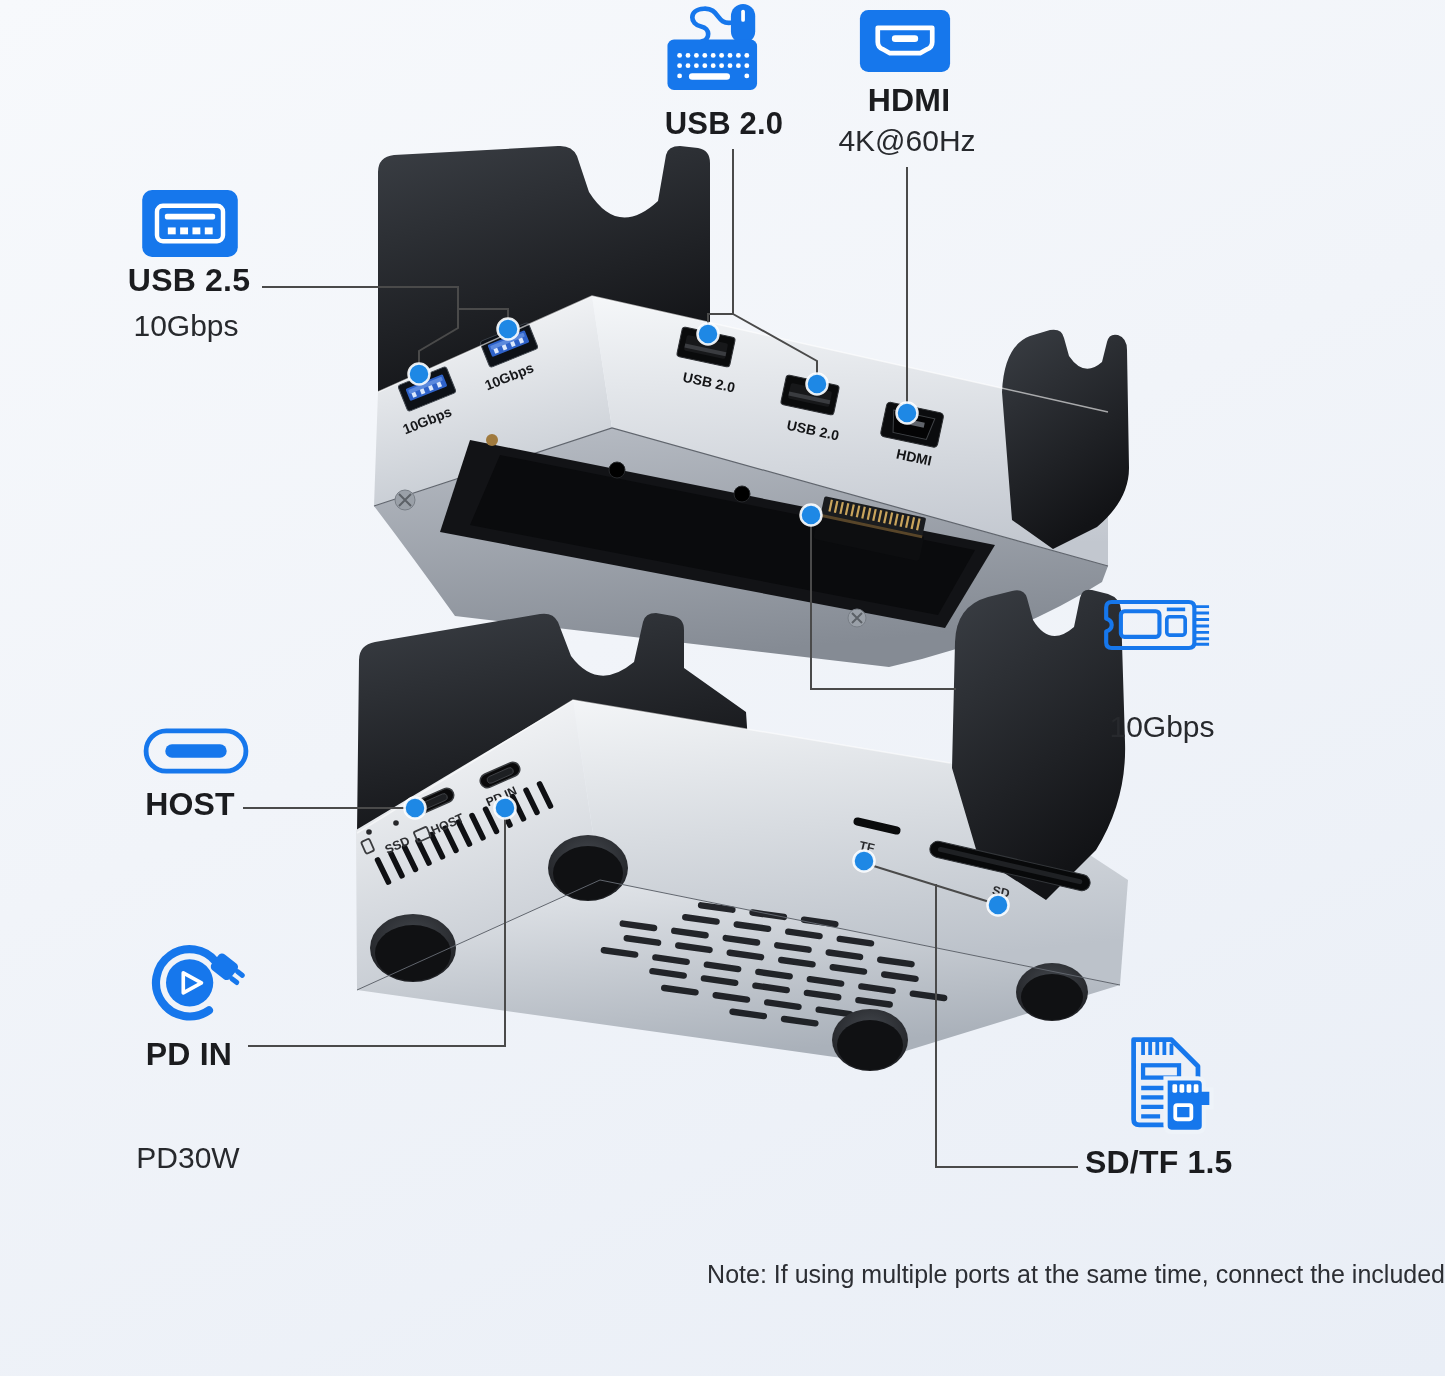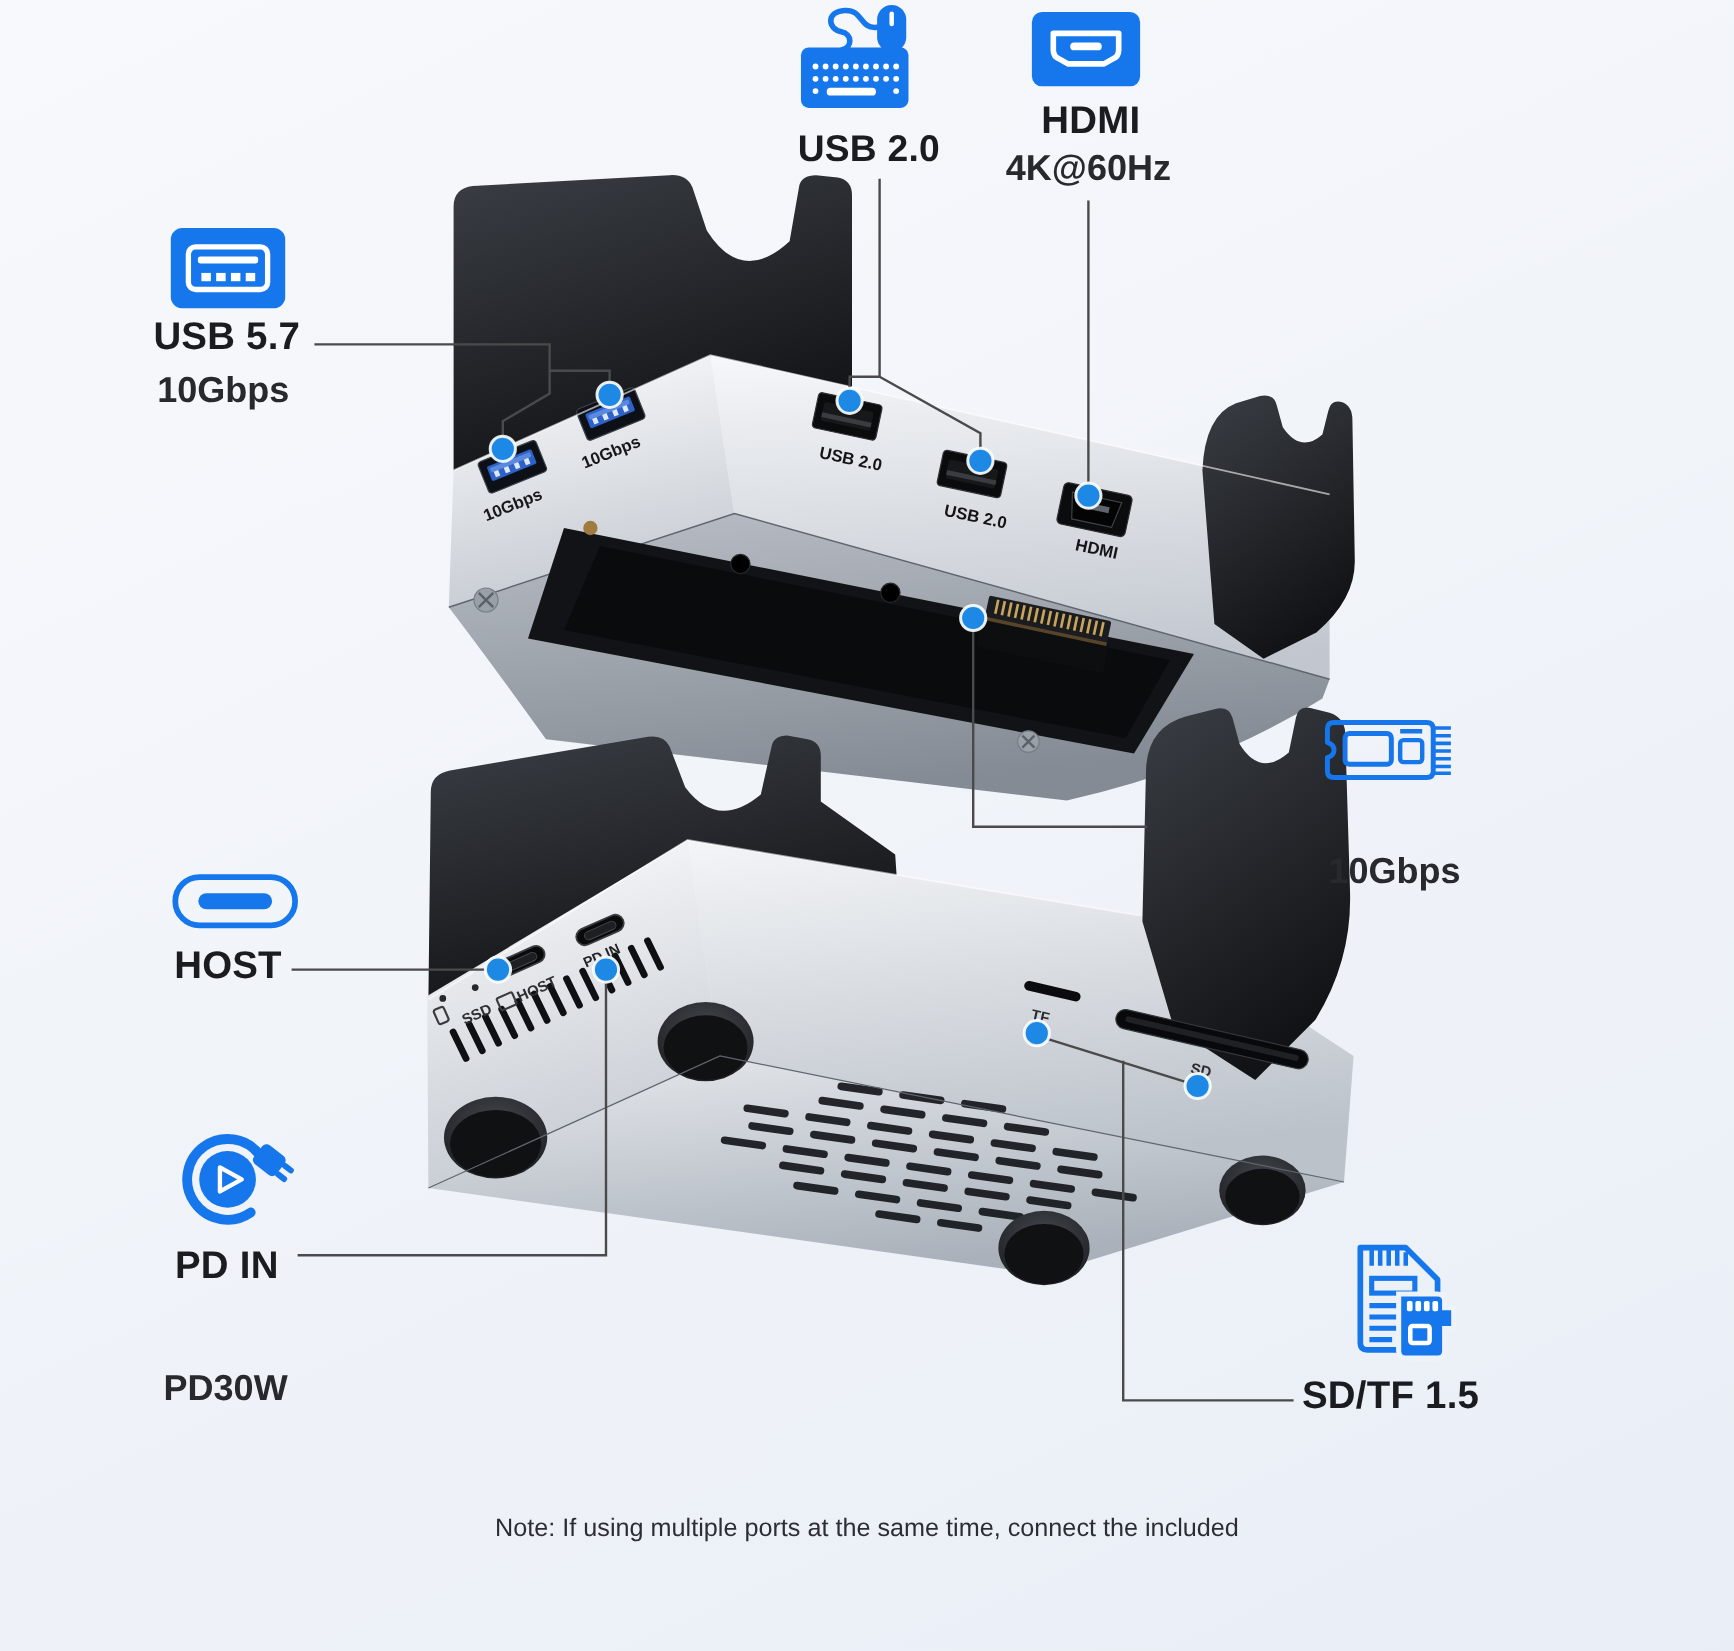--- a/index.html
+++ b/index.html
@@ -5,23 +5,23 @@
   html,body{margin:0;padding:0;background:#ffffff}
   .canvas{position:relative;width:1445px;height:1376px;overflow:hidden;
           background:linear-gradient(155deg,#f7f9fc 0%,#f1f4f9 45%,#e9eef6 100%);
           font-family:"Liberation Sans",sans-serif;}
   #scene{position:absolute;left:0;top:0;z-index:1}
   .co{position:absolute;z-index:2}
   .center{transform:translateX(-50%);text-align:center}
   .lbl{font-weight:700;font-size:31px;color:#1b1c1f;letter-spacing:.2px;white-space:nowrap}
   .lbl.big{font-size:32px}
   .lbl.m2{font-size:30px}
-  .spec{font-weight:700;font-size:30px;color:#27292d;white-space:nowrap}
-  .note{position:absolute;left:0;right:0;top:1250px;text-align:center;
-        font-size:21px;line-height:48px;color:#2c2e33;z-index:2}
+  .spec{font-weight:400;font-size:30px;color:#27292d;white-space:nowrap}
+  .note{position:absolute;left:0;right:0;top:1250px;text-align:right;
+        font-size:25px;line-height:48px;color:#2c2e33;z-index:2}
   .note span{display:block}
   text{font-family:"Liberation Sans",sans-serif}
 </style>
 </head>
 <body>
 
 <div class="canvas">
 
 <svg id="scene" width="1445" height="1376" viewBox="0 0 1445 1376">
   <defs>
@@ -336,21 +336,21 @@
   <svg width="96" height="67" viewBox="0 0 97 68">
     <rect x="0" y="0" width="97" height="68" rx="10" fill="#1677ec"></rect>
     <rect x="15" y="16" width="67" height="36" rx="6" stroke="#fff" stroke-width="4.5" fill="none"></rect>
     <rect x="23" y="24" width="51" height="6" rx="2" fill="#fff"></rect>
     <rect x="26" y="38" width="8" height="7" fill="#fff"></rect>
         <rect x="38.5" y="38" width="8" height="7" fill="#fff"></rect>
     <rect x="51" y="38" width="8" height="7" fill="#fff"></rect>
         <rect x="63.5" y="38" width="8" height="7" fill="#fff"></rect>
   </svg>
 </div>
-<div class="co lbl big center" style="left:189px;top:262px">USB 5.7</div>
+<div class="co lbl big center" style="left:189px;top:262px">USB 2.5</div>
 <div class="co spec center" style="left:186px;top:309px">10Gbps</div>
 
 <div class="co" style="left:1097px;top:596px">
   <svg width="124" height="58" viewBox="0 0 135 62">
     <path d="M16,6 H100 Q106,6 106,12 V50 Q106,56 100,56 H16 Q10,56 10,50 V38 Q16,36 16,31 Q16,26 10,24 V12 Q10,6 16,6 Z" stroke="#1677ec" stroke-width="4.5" fill="none" stroke-linejoin="round"></path>
     <rect x="26" y="16" width="42" height="28" rx="4" stroke="#1677ec" stroke-width="4.5" fill="none"></rect>
     <rect x="76" y="22" width="20" height="20" rx="3" stroke="#1677ec" stroke-width="4" fill="none"></rect>
     <path d="M76,14 H96" stroke="#1677ec" stroke-width="4"></path>
     <path d="M106,11 H122 M106,18 H122 M106,25 H122 M106,32 H122 M106,39 H122 M106,46 H122 M106,52 H122" stroke="#1677ec" stroke-width="3.2"></path>
   </svg>

